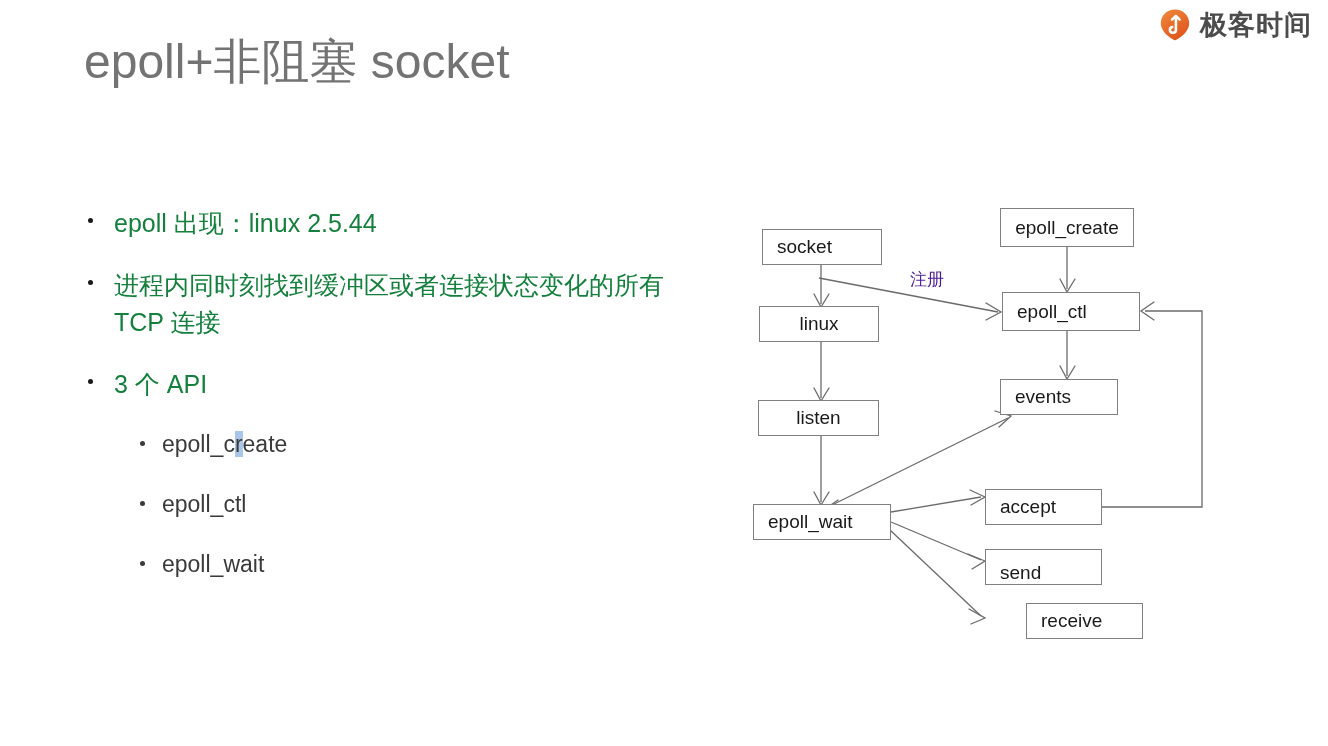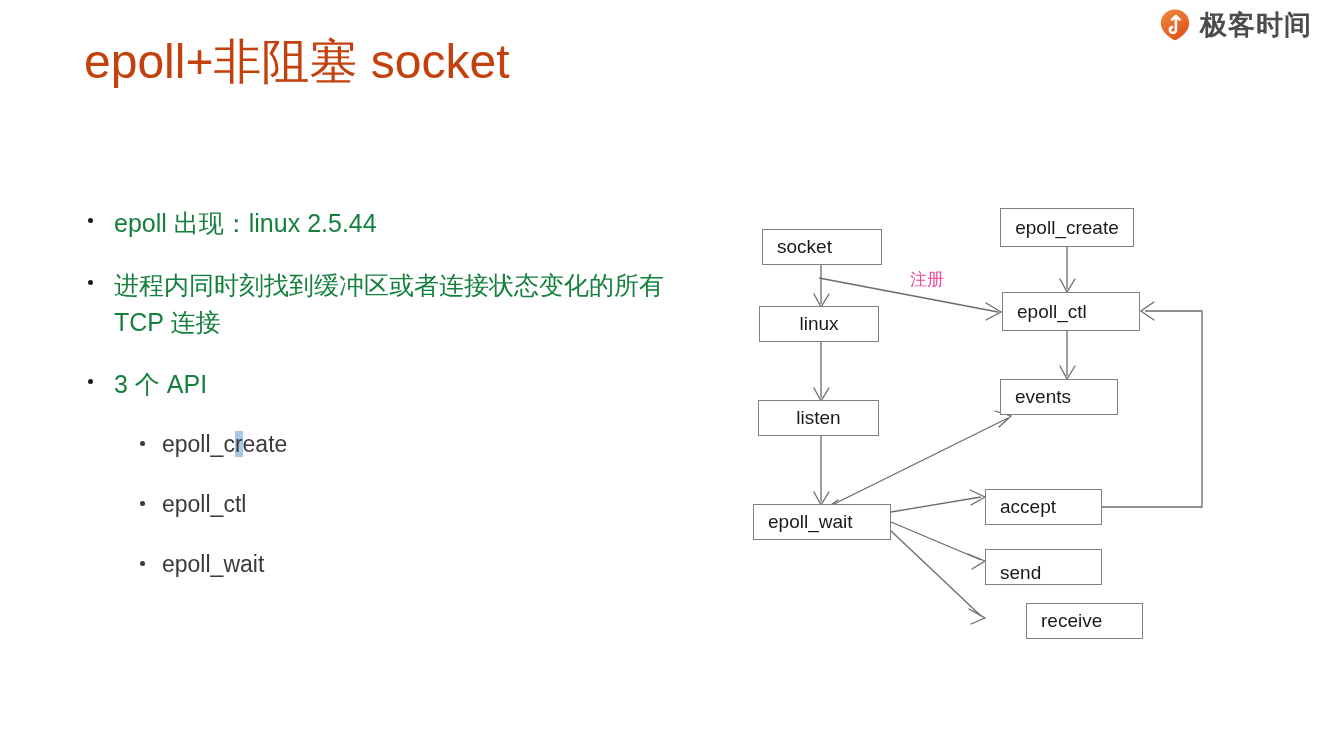--- a/index.html
+++ b/index.html
@@ -42,21 +42,21 @@
     white-space: nowrap;
   }
 
   
   #title {
     position: absolute;
     left: 84px;
     top: 30px;
     font-size: 48px;
     font-weight: 300;
-    color: #c2410c;
+    color: #737373;
     letter-spacing: 0px;
     white-space: nowrap;
   }
 
   
   #bullets {
     position: absolute;
     left: 84px;
     top: 205px;
     width: 620px;
@@ -119,21 +119,21 @@
     align-items: center;
     padding-left: 14px;
     font-size: 19px;
     color: #1a1a1a;
     white-space: nowrap;
   }
   .node-box.center { justify-content: center; padding-left: 0; }
   #edge-label-register {
     position: absolute;
     font-size: 17px;
-    color: #ec4899;
+    color: #4c1d95;
     white-space: nowrap;
   }
 </style>
 </head>
 <body>
 
 <div id="slide">
 
   <div id="brand">
     <span id="brand-mark">

